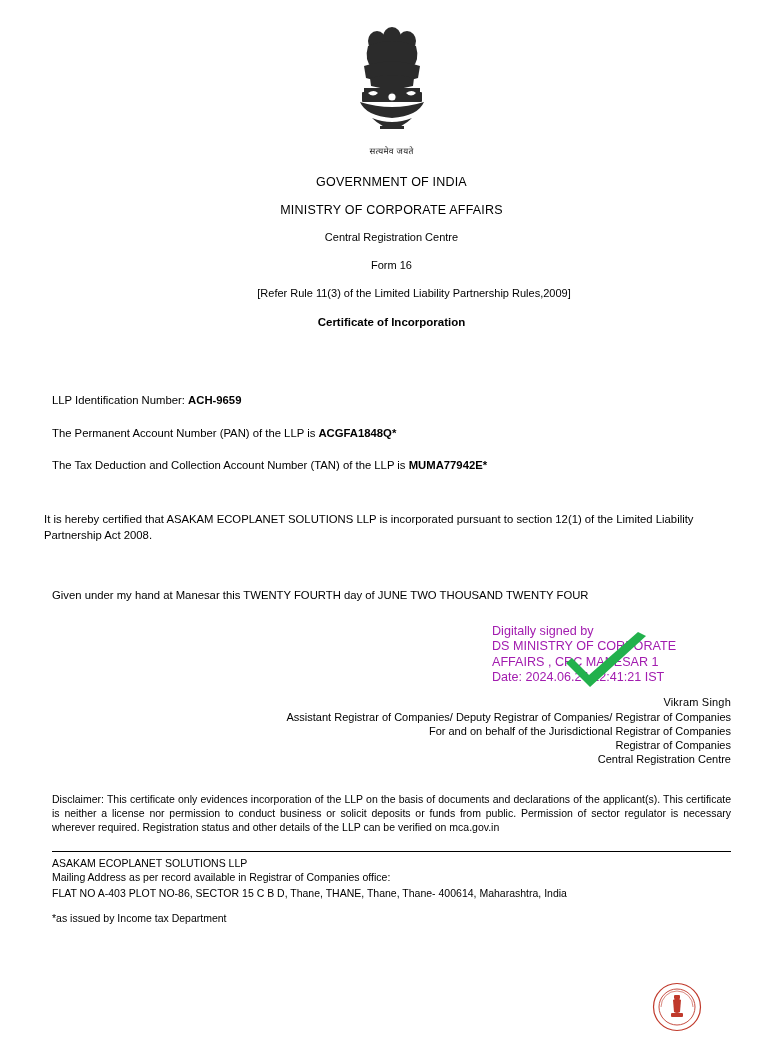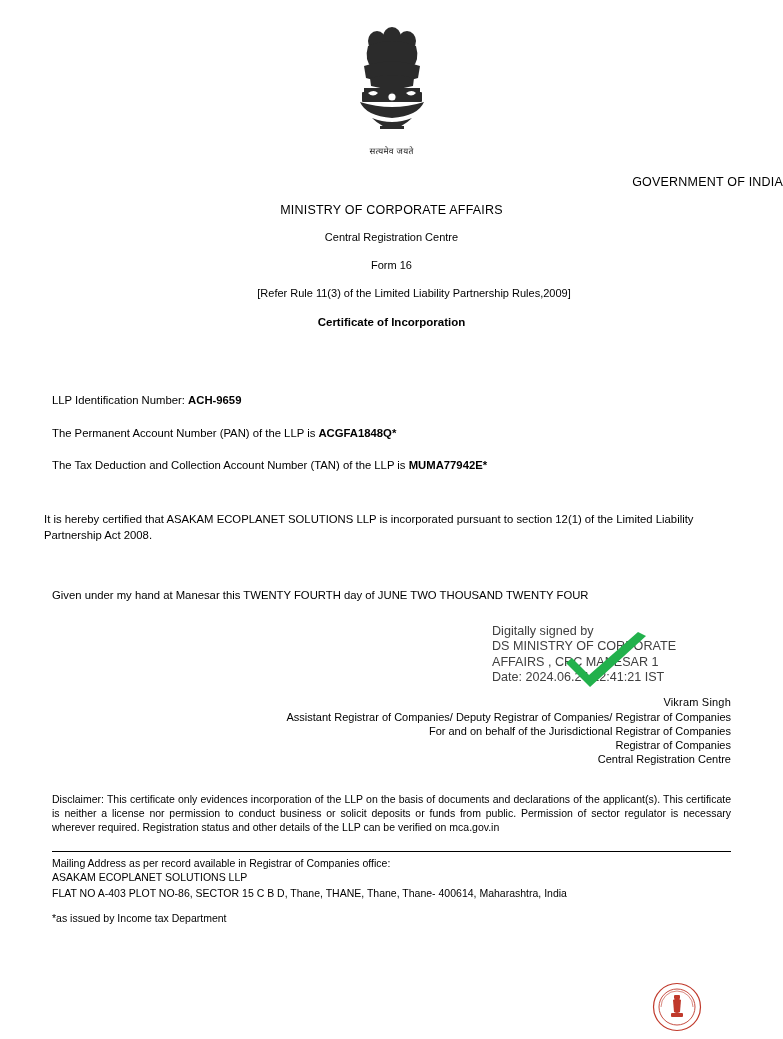--- a/index.html
+++ b/index.html
@@ -40,21 +40,21 @@
 
   
   .header {
     position: absolute;
     top: 176px;
     left: 0;
     right: 0;
     text-align: center;
   }
   .header div { line-height: 1.0; }
-  .h-gov   { font-size: 12.5px; letter-spacing: 0.2px; text-align: right; }
+  .h-gov   { font-size: 12.5px; letter-spacing: 0.2px; }
   .h-min   { font-size: 12.5px; margin-top: 15px; letter-spacing: 0.2px; }
   .h-crc   { font-size: 11px;   margin-top: 16px; }
   .h-form  { font-size: 11px;   margin-top: 17px; }
   .h-rule  { font-size: 11px;   margin-top: 17px; padding-left: 45px; }
   .h-title { font-size: 11.5px; margin-top: 18px; font-weight: bold; }
 
   
   .ids {
     position: absolute;
     left: 52px;
@@ -94,21 +94,21 @@
     line-height: 1.25;
     margin-left: 262px;
     color: #111;
   }
   .sig-box {
     position: relative;
     margin-top: 8px;
     margin-left: 262px;
     font-size: 12.6px;
     line-height: 1.22;
-    color: #404040;
+    color: #a21caf;
     white-space: nowrap;
   }
   .tick {
     position: absolute;
     left: 68px;
     top: 8px;
     width: 92px;
     height: 62px;
     pointer-events: none;
   }
@@ -254,22 +254,22 @@
       <div>For and on behalf of the Jurisdictional Registrar of Companies</div>
       <div>Registrar of Companies</div>
       <div>Central Registration Centre</div>
     </div>
   </div>
 
   <div class="disclaimer">Disclaimer: This certificate only evidences incorporation of the LLP on the basis of documents and declarations of the applicant(s). This certificate is neither a license nor permission to conduct business or solicit deposits or funds from public. Permission of sector regulator is necessary wherever required. Registration status and other details of the LLP can be verified on mca.gov.in</div>
   <div class="divider"></div>
 
   <div class="mailing">
+    <div>ASAKAM ECOPLANET SOLUTIONS LLP</div>
     <div>Mailing Address as per record available in Registrar of Companies office:</div>
-    <div>ASAKAM ECOPLANET SOLUTIONS LLP</div>
   </div>
 
   <div class="addr">FLAT NO A-403 PLOT NO-86, SECTOR 15 C B D, Thane, THANE, Thane, Thane- 400614, Maharashtra, India</div>
   <div class="asissued">*as issued by Income tax Department</div>
 
   <span class="seal">
     <svg width="50" height="50" viewBox="0 0 50 50" aria-hidden="true">
       <circle cx="25" cy="25" r="23.5" fill="none" stroke="#c0392b" stroke-width="1.2"></circle>
       <circle cx="25" cy="25" r="18" fill="none" stroke="#c0392b" stroke-width="0.9"></circle>
       <g fill="#c0392b">

